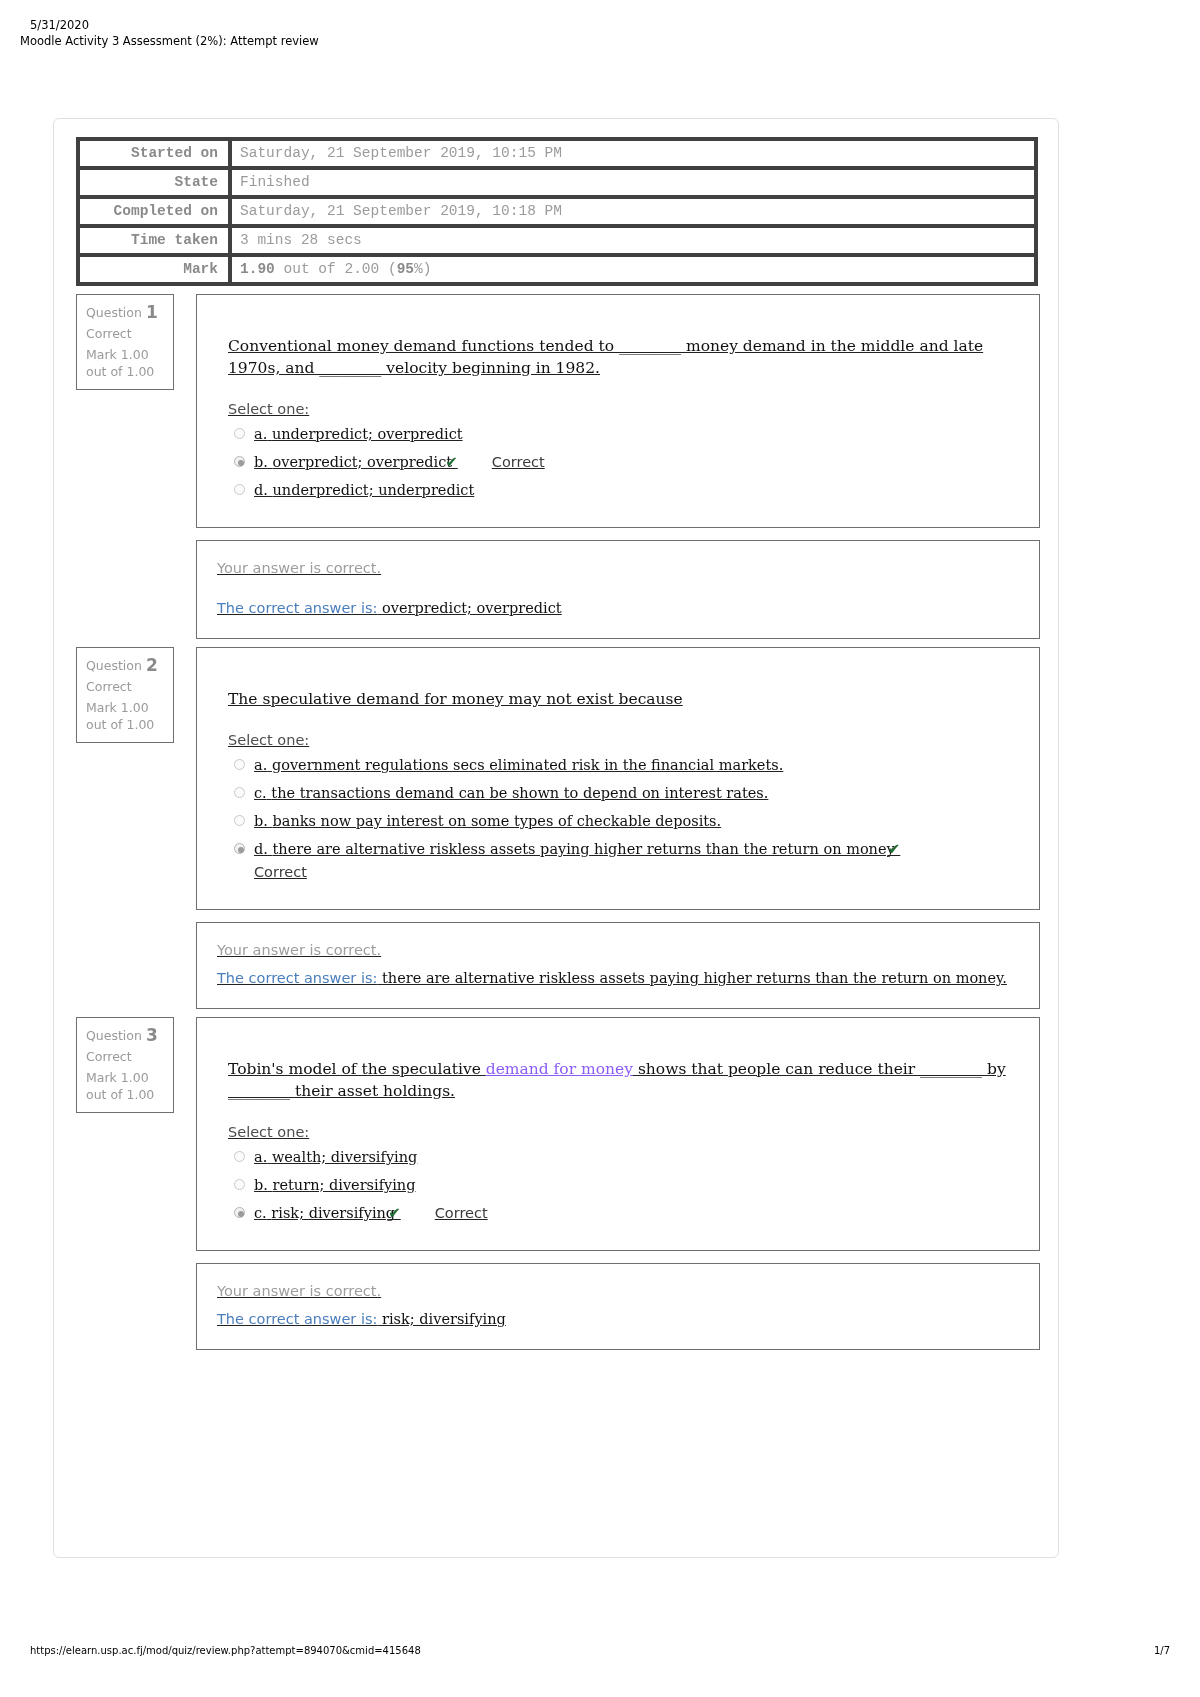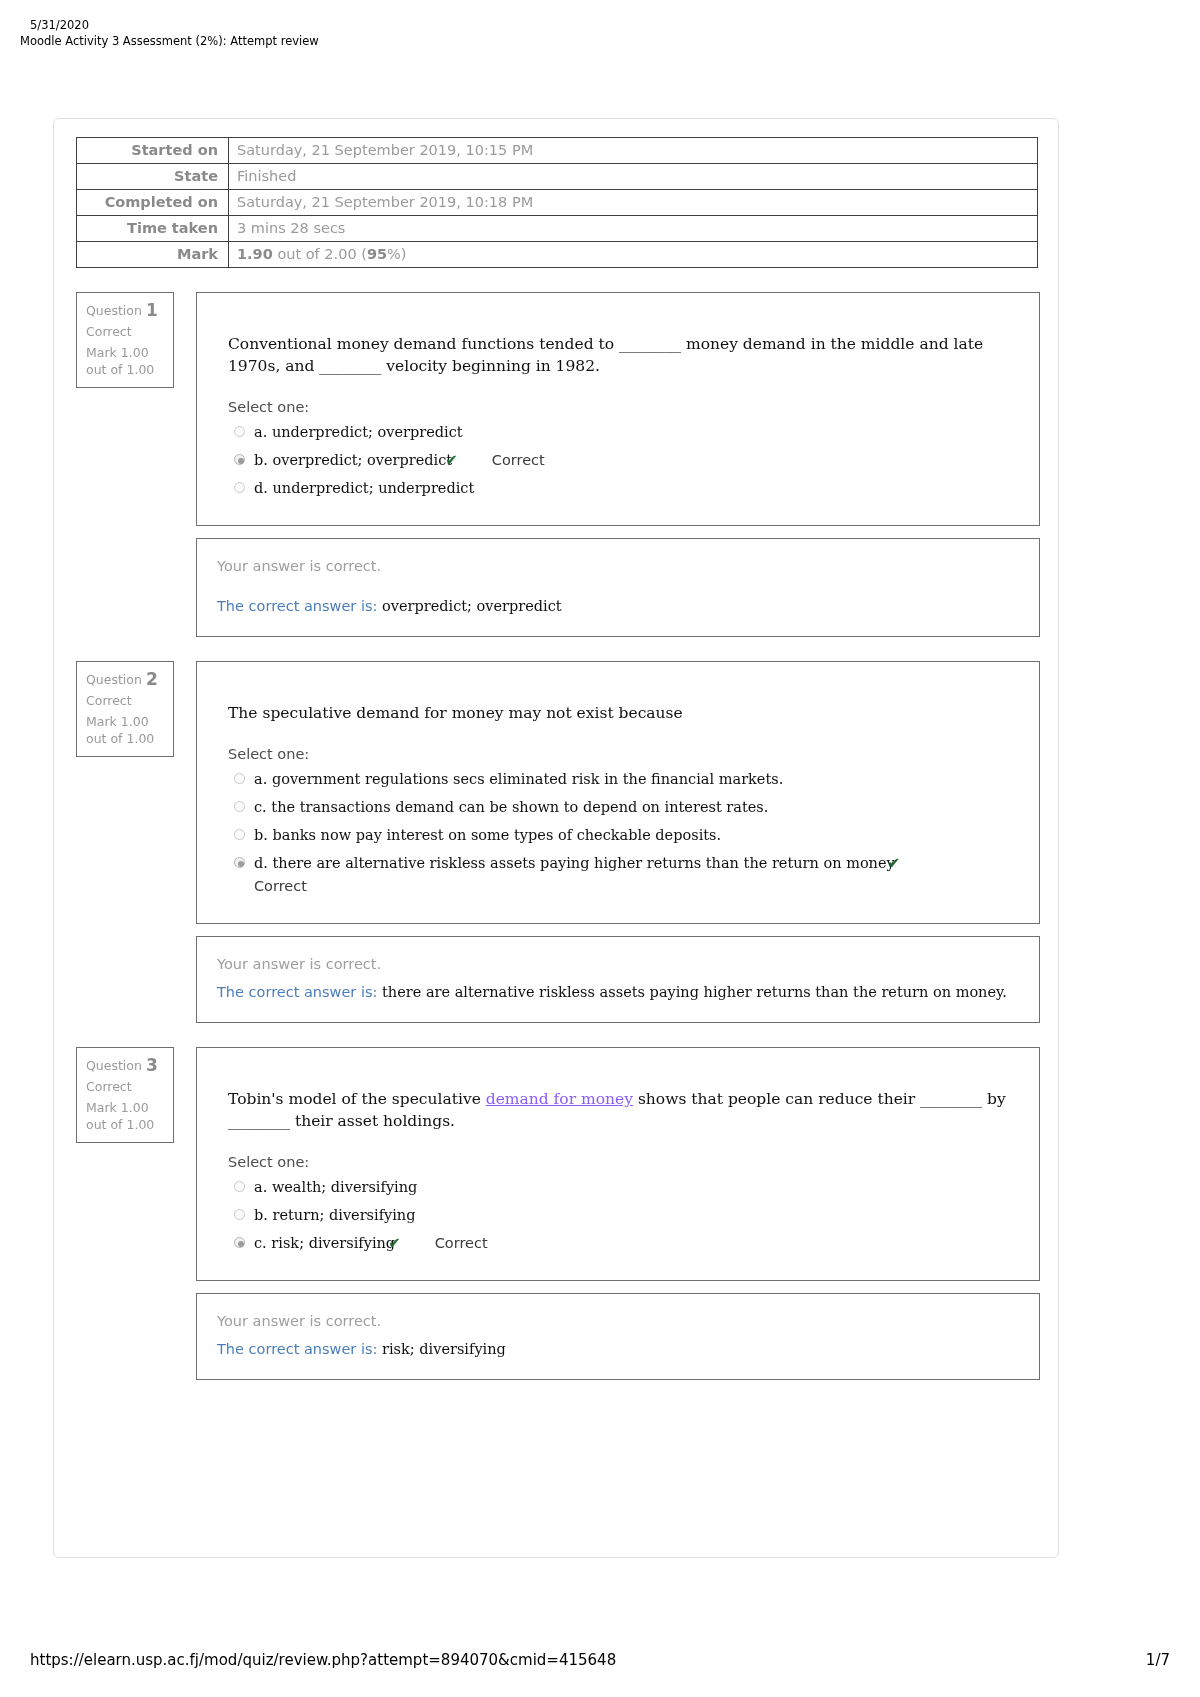--- a/index.html
+++ b/index.html
@@ -20,23 +20,23 @@
     top: 18px; left: 0; right: 0;
     height: 16px;
     font-size: 11.5px;
     color: #000;
   }
   .print-header .ph-date { position: absolute; left: 30px; top: 0; }
   .print-header .ph-title { position: absolute; left: 0; right: 0; text-align: left; top: 16px; margin-left: 20px; }
 
   .print-footer {
     position: absolute;
-    bottom: 30px; left: 0; right: 0;
+    bottom: 36px; left: 0; right: 0;
     height: 16px;
-    font-size: 15px;
+    font-size: 10px;
     color: #000;
   }
   .print-footer .pf-url { position: absolute; left: 30px; top: 0; }
   .print-footer .pf-page { position: absolute; right: 30px; top: 0; }
 
   
   .page-card {
     position: absolute;
     left: 53px;
     top: 118px;
@@ -54,38 +54,39 @@
   }
 
   
   table.summary {
     border-collapse: collapse;
     width: 962px;
     margin: 4px 0 0 2px;
     font-size: 14.5px;
   }
   table.summary td {
-    border: 1px solid #404040;
+    border: 4px solid #404040;
     padding: 4px 8px 5px 8px;
     line-height: 16px;
     height: 23px;
     color: #8f8f8f;
+    font-family: Liberation Mono, monospace;
   }
   table.summary td.key {
     width: 152px;
     text-align: right;
     font-weight: bold;
     color: #8a8a8a;
     padding-right: 10px;
   }
   table.summary td.val { color: #9b9b9b; }
   table.summary td.val b { color: #8a8a8a; font-weight: bold; }
 
   
-  .qblock { position: relative; margin-top: 24px; }
+  .qblock { position: relative; margin-top: 8px; text-decoration: underline; }
 
   .qinfo {
     position: absolute;
     left: 2px;
     top: 0;
     width: 98px;
     border: 1px solid #6f6f6f;
     padding: 8px 9px 9px 9px;
     font-size: 12.5px;
     color: #9a9a9a;

